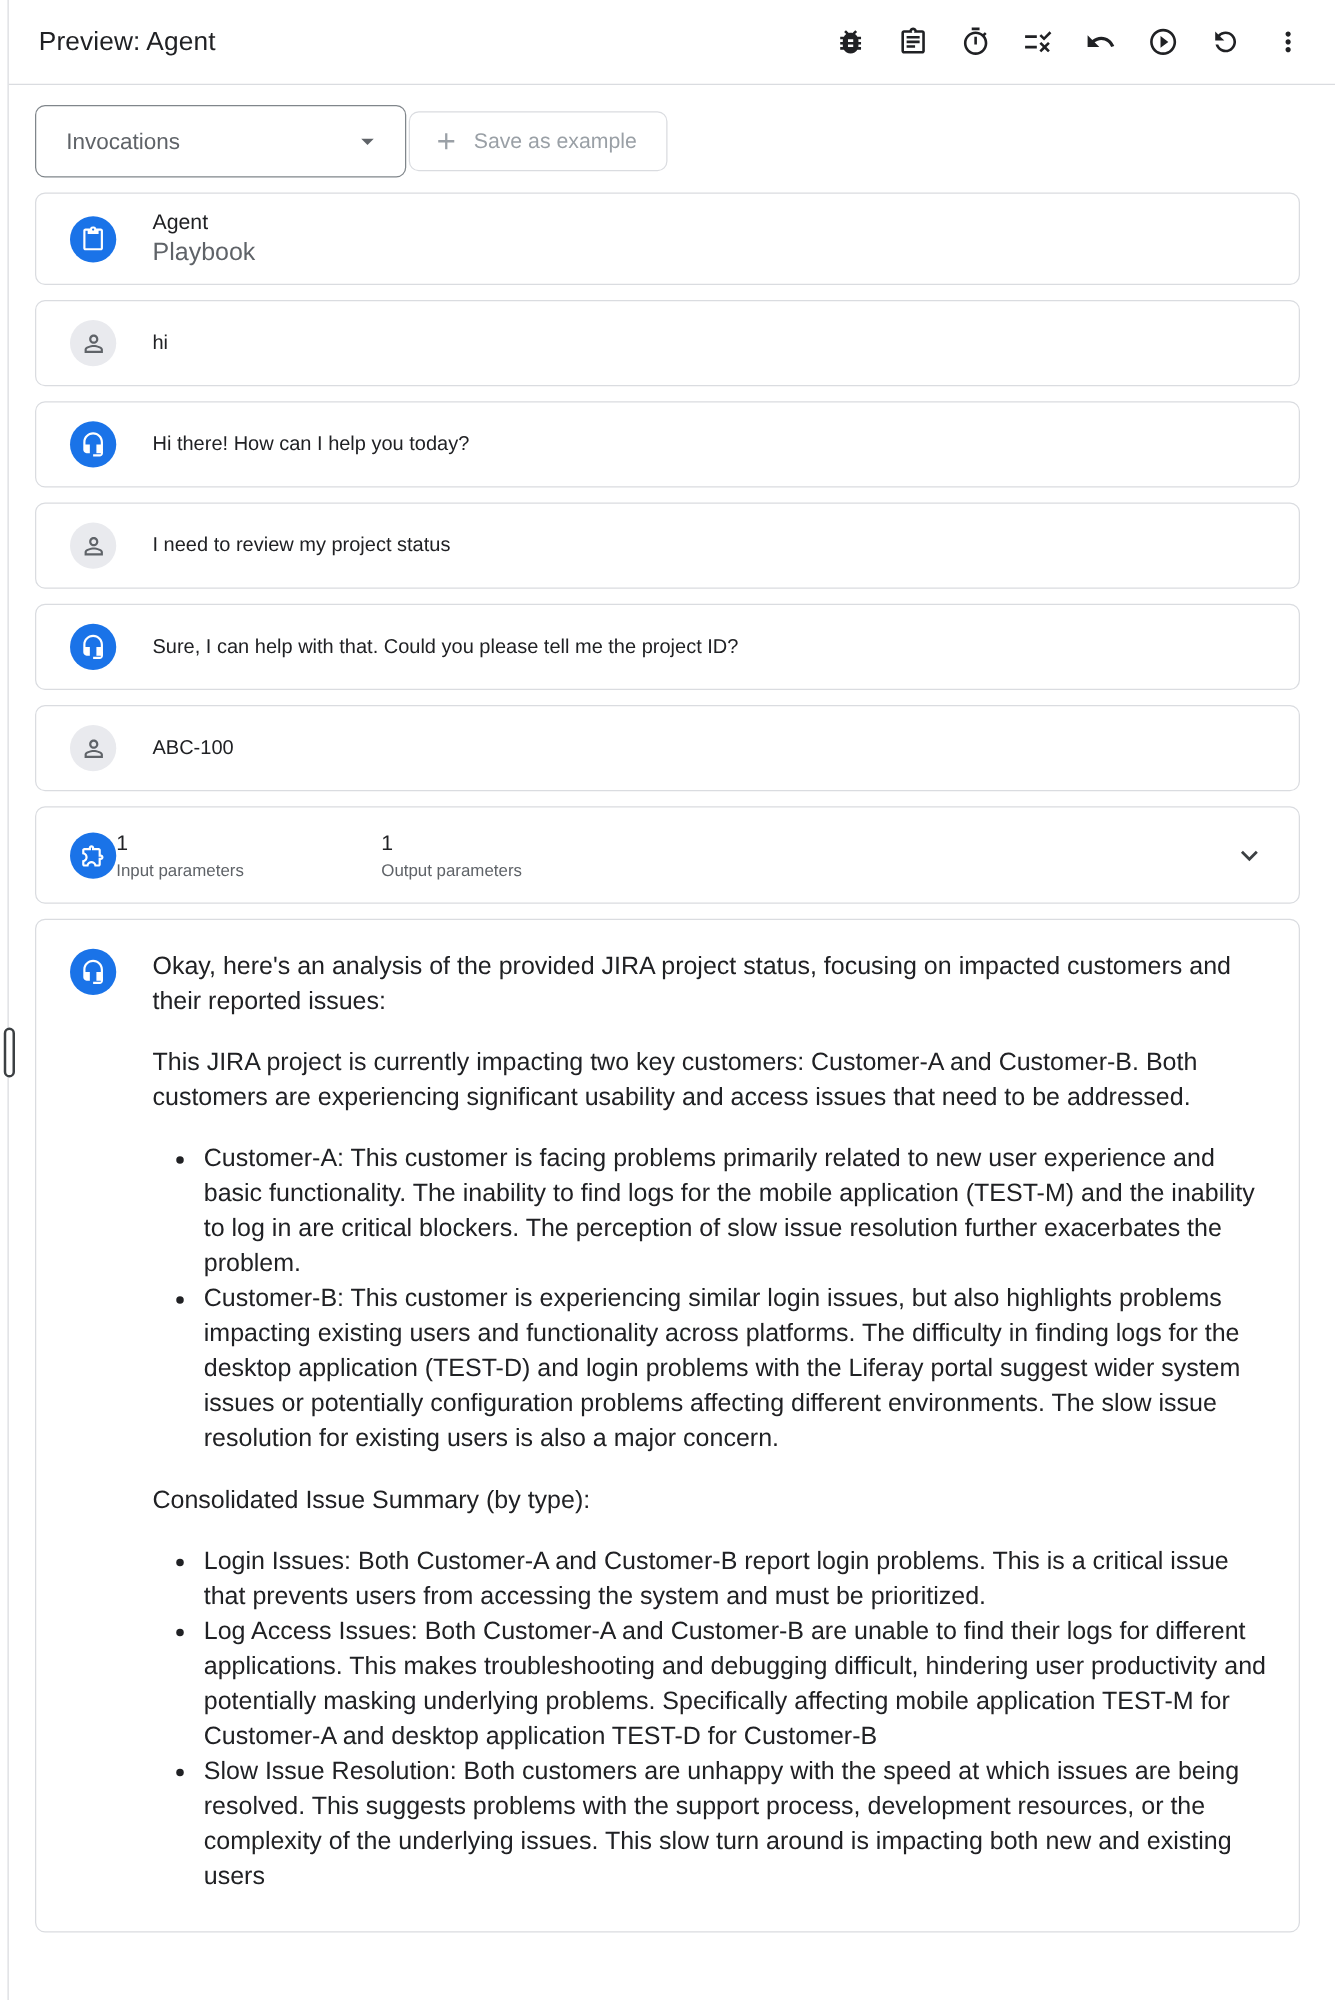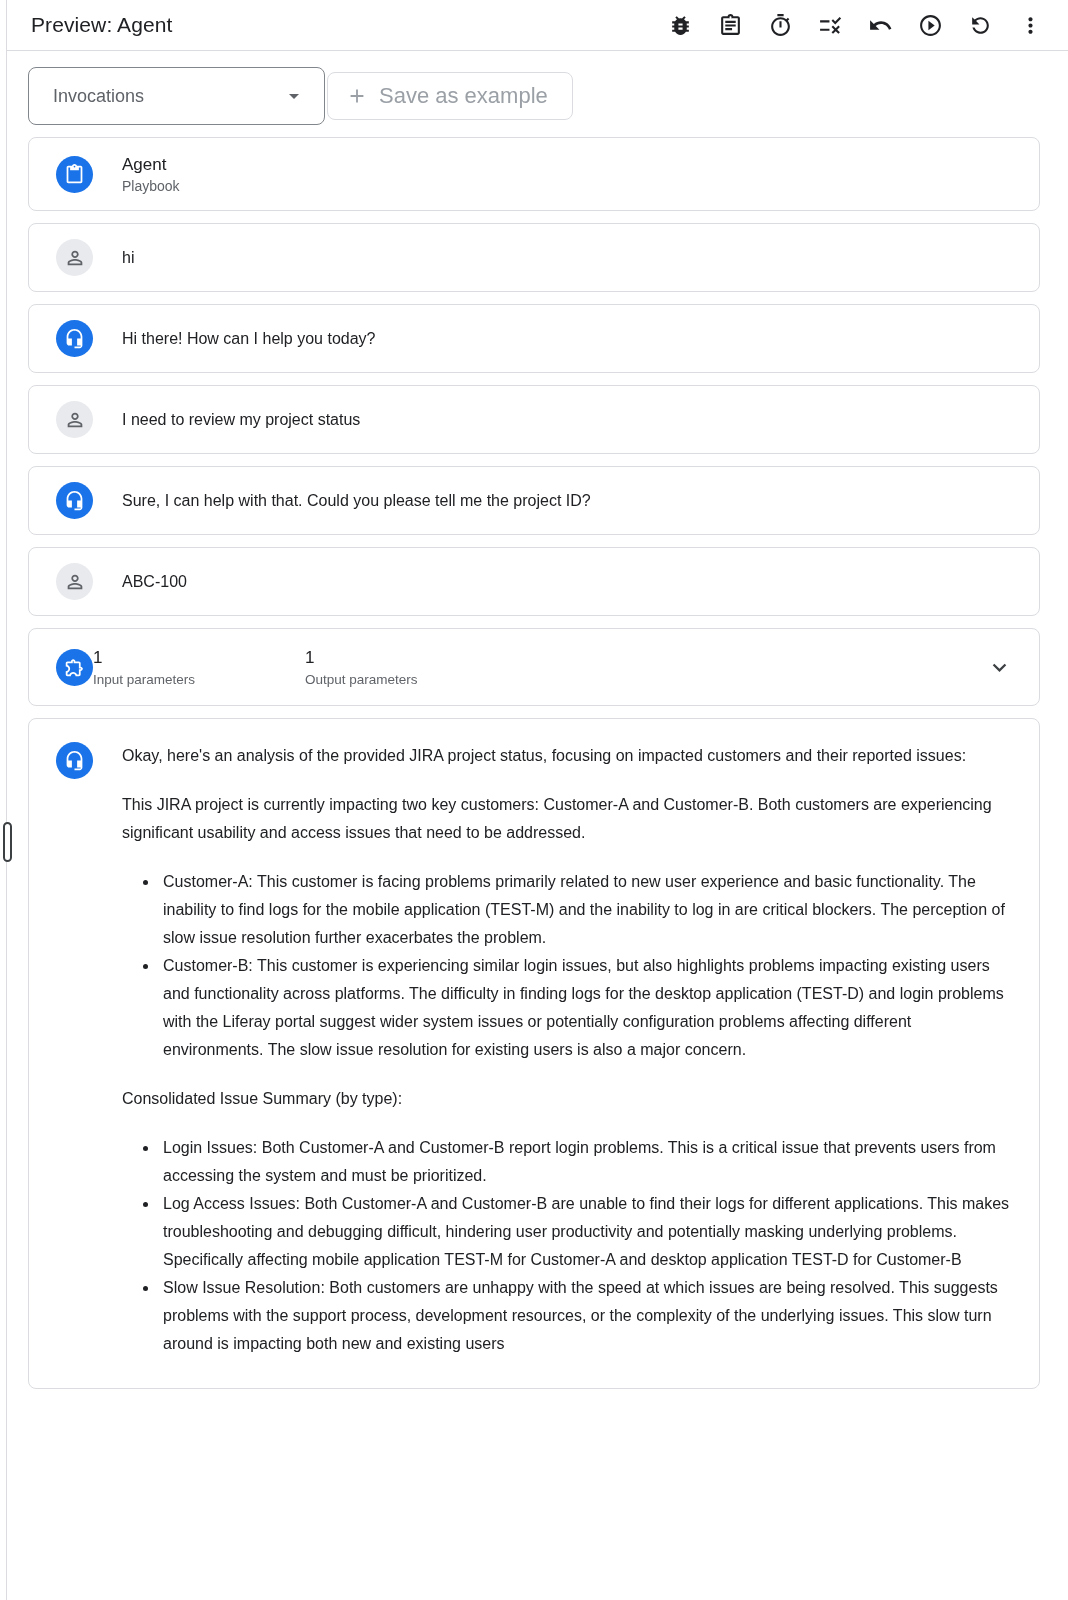--- a/index.html
+++ b/index.html
@@ -8,21 +8,21 @@
     width: 1068px; height: 1600px; overflow: hidden;
     background: #fff; color: #202124;
     font-family: "Liberation Sans", sans-serif;
     position: relative;
   }
   .panel-border { position: absolute; left: 6px; top: 0; bottom: 0; width: 1px; background: #dadce0; }
   .content { margin-left: 7px; }
 
   
   .header {
-    display: flex; align-items: center; height: 51px;
+    display: flex; align-items: center; height: 68px;
     padding: 0 20px 0 24px; border-bottom: 1px solid #dadce0;
   }
   .header-title { font-size: 21px; color: #202124; letter-spacing: .1px; }
   .header-icons { margin-left: auto; display: flex; align-items: center; gap: 15px; }
   .icon-btn {
     width: 35px; height: 35px; border: none; background: transparent; padding: 0;
     display: flex; align-items: center; justify-content: center; cursor: pointer; border-radius: 50%;
   }
   .icon-btn svg { width: 25px; height: 25px; fill: #202124; }
 
@@ -31,21 +31,21 @@
   .select-box {
     width: 297px; height: 58px; border: 1.5px solid #80868b; border-radius: 8px;
     display: flex; align-items: center; padding: 0 18px 0 24px;
     font-size: 18px; color: #5f6368; background: #fff; cursor: pointer;
   }
   .select-box .arrow { margin-left: auto; }
   .select-box .arrow svg { width: 24px; height: 24px; fill: #5f6368; display: block; }
   .save-btn {
     height: 48px; border: 1px solid #dadce0; border-radius: 8px; background: #fff;
     display: flex; align-items: center; gap: 11px; padding: 0 24px 0 18px;
-    font-size: 22px; color: #9aa0a6; font-family: inherit; cursor: default;
+    font-size: 17px; color: #9aa0a6; font-family: inherit; cursor: default;
   }
   .save-btn svg { width: 22px; height: 22px; fill: #9aa0a6; }
 
   
   .cards { display: flex; flex-direction: column; gap: 12px; padding: 12px 28px 0 21px; }
   .card {
     border: 1px solid #dadce0; border-radius: 8px; background: #fff;
     display: flex; align-items: center; padding: 0 24px 0 27px; min-height: 69px;
   }
   .avatar {
@@ -54,38 +54,38 @@
   }
   .avatar.blue { background: #1a73e8; }
   .avatar.blue svg { width: 21px; height: 21px; fill: #fff; }
   .avatar.gray { background: #e9eaee; }
   .avatar.gray svg { width: 22px; height: 22px; fill: #5f6368; }
   .card-text { margin-left: 29px; font-size: 16px; color: #202124; }
 
   .agent-card { min-height: 74px; align-items: center; }
   .agent-card .stack { margin-left: 29px; display: flex; flex-direction: column; }
   .title-main { font-size: 17px; color: #202124; }
-  .title-sub { font-size: 14px; color: #5f6368; margin-top: 3px; }
+  .title-sub { font-size: 20px; color: #5f6368; margin-top: 3px; }
 
   
   .tool-card { min-height: 78px; }
   .tool-col { display: flex; flex-direction: column; }
   .tool-main { font-size: 17px; color: #202124; }
   .tool-sub { font-size: 13.5px; color: #5f6368; margin-top: 4px; }
   .tool-col.c1 { margin-left: 29px; width: 207px; }
   .tool-col.c2 { width: 212px; }
   .tool-col.c3 { width: 212px; }
   .tool-col.c4 { flex: 1; }
   .chevron-btn { border: none; background: transparent; padding: 0; cursor: pointer;
     width: 32px; height: 32px; display: flex; align-items: center; justify-content: center; }
   .chevron-btn svg { width: 27px; height: 27px; fill: #3c4043; }
 
   
   .response-card { align-items: flex-start; padding-top: 23px; padding-bottom: 30px; }
-  .response-body { margin-left: 29px; font-size: 16px; line-height: 28px; max-width: 892px; color: #202124; }
+  .response-body { margin-left: 29px; font-size: 20px; line-height: 28px; max-width: 892px; color: #202124; }
   .response-body p { margin: 0 0 21px; }
   .response-body ul { margin: 0 0 21px; padding-left: 37px; }
   .response-body li { margin: 0; padding-left: 4px; }
   .response-body > :last-child { margin-bottom: 0; }
 
   
   .drag-handle {
     position: absolute; left: 3px; top: 822px; width: 9px; height: 40px;
     background: #fff; border: 2px solid #3c4043; border-radius: 6px; cursor: col-resize;
   }

